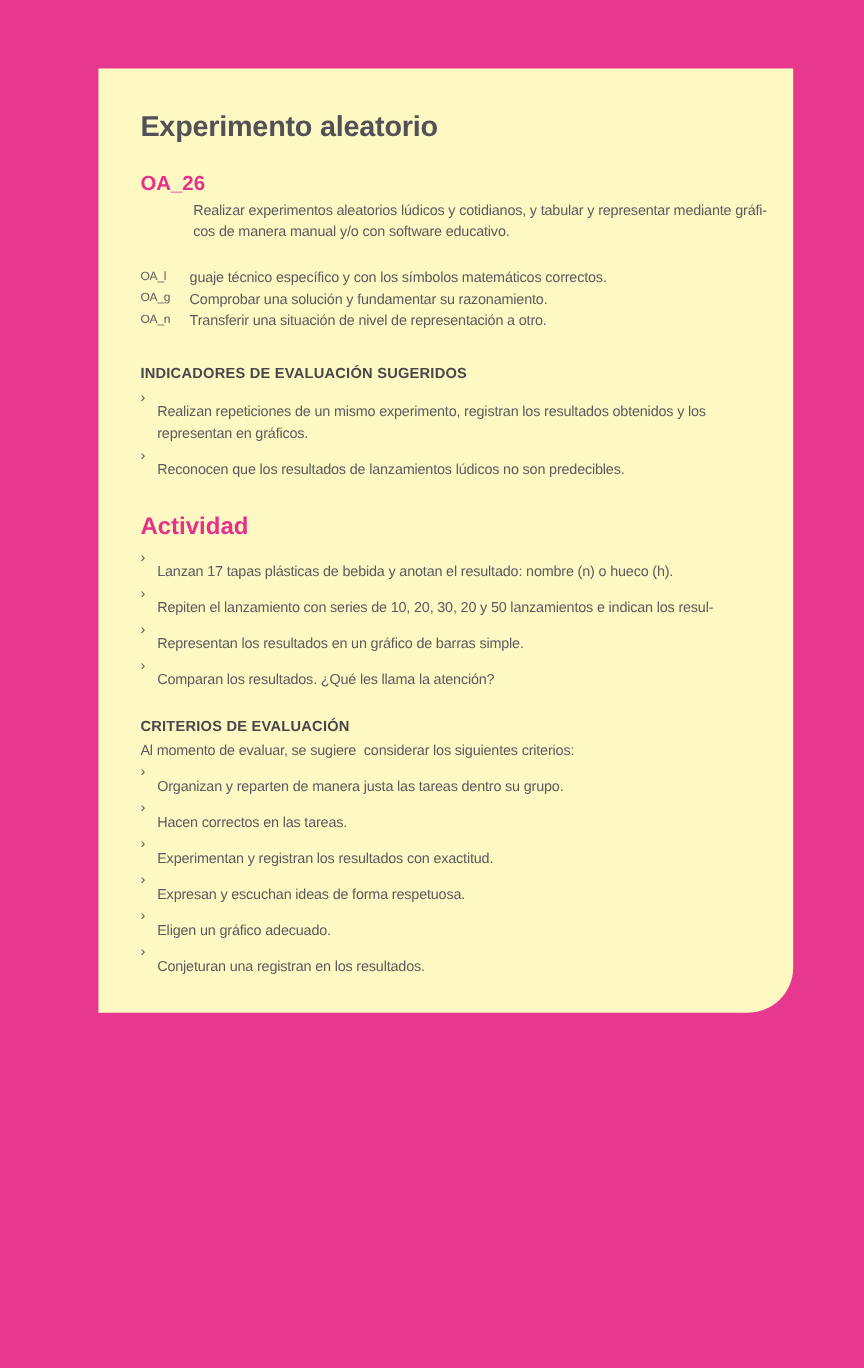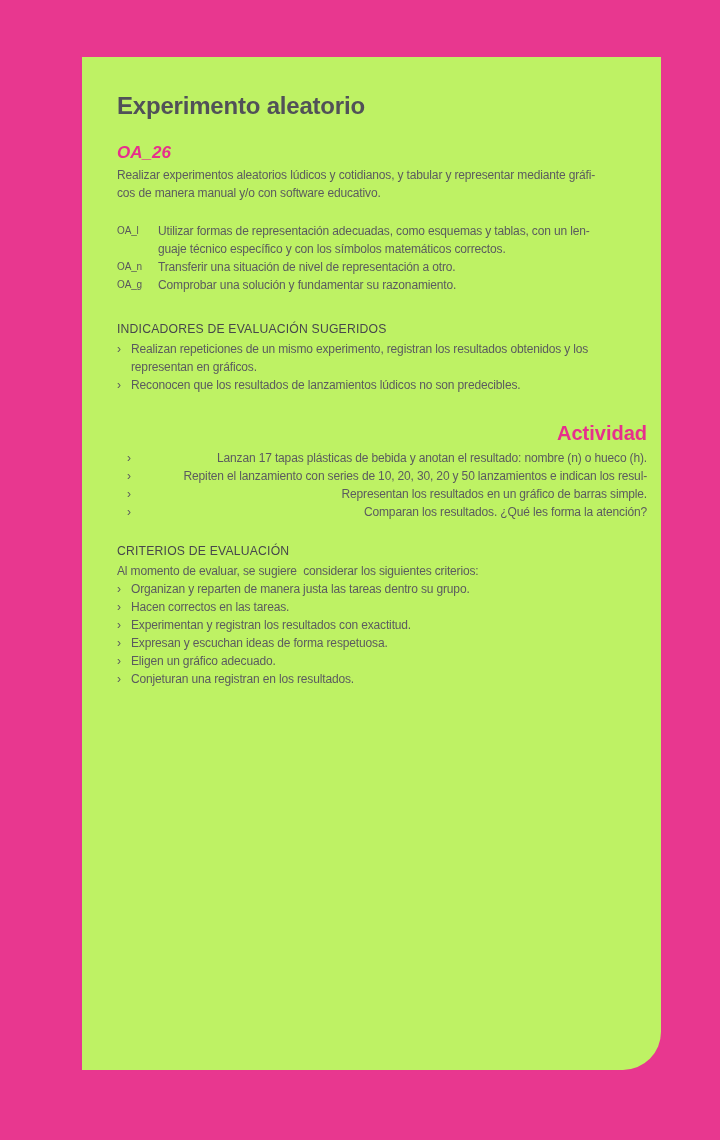--- a/index.html
+++ b/index.html
@@ -6,125 +6,123 @@
   body {
     width: 720px; height: 1140px;
     background: #E8378F;
     font-family: "Liberation Sans", sans-serif;
     position: relative;
     overflow: hidden;
   }
   .card {
     position: absolute;
     left: 82px; top: 57px;
-    width: 579px; height: 1013px;
-    background: #bef264;
+    width: 579px; height: 787px;
+    background: #fef9c3;
     border-radius: 0 0 38px 0;
     box-sizing: border-box;
     padding: 35px 14px 0 35px;
     overflow: hidden;
   }
   .page-title {
     margin: 0;
     font-size: 24px;
     font-weight: bold;
     line-height: 28px;
     letter-spacing: -0.2px;
     color: #515158;
   }
   .oa-code-title {
     margin: 23px 0 0 0;
     font-size: 17px;
     font-weight: bold;
     line-height: 20px;
     color: #E72F8C;
-    font-style: italic;
   }
   .body-text, .line {
     font-size: 12px;
     line-height: 18px;
     letter-spacing: -0.15px;
     color: #5B5B5F;
   }
   .line { white-space: pre; }
-  .oa-desc-block { margin-top: 3px; }
+  .oa-desc-block { margin-top: 3px; margin-left: 44px; }
   .oa-list { margin-top: 20px; }
   .oa-row { display: flex; }
   .oa-row-code {
     flex: none;
     width: 41px;
     font-size: 10px;
     line-height: 18px;
     letter-spacing: -0.15px;
     color: #58585C;
   }
   .oa-row-desc { flex: 1 1 auto; }
   .section-header {
     margin: 0;
     font-size: 12.2px;
-    font-weight: normal;
+    font-weight: bold;
     line-height: 18px;
     letter-spacing: 0.2px;
     color: #47474C;
   }
   .indicators-section { margin-top: 26px; }
-  .activity-section  { margin-top: 27px; text-align: right; }
+  .activity-section  { margin-top: 27px; }
   .criteria-section  { margin-top: 21px; }
   .section-header + .bullets, .section-header + .intro { margin-top: 2px; }
   .activity-title {
     margin: 0 0 4px 0;
     font-size: 20px;
     font-weight: bold;
     line-height: 24px;
     color: #E72F8C;
   }
   .bullet-item { display: flex; }
   .bullet-marker {
     flex: none;
     width: 14px;
     font-size: 12px;
     line-height: 18px;
     color: #5B5B5F;
   }
-  .bullet-lines { flex: 1 1 auto; }
+  .bullet-lines { flex: 1 1 auto; margin-top: 12px; }
 </style>
 </head>
 <body>
 
 <main class="card">
 
   <h1 class="page-title">Experimento aleatorio</h1>
 
   <section>
     <h2 class="oa-code-title">OA_26</h2>
     <div class="oa-desc-block">
       <div class="line">Realizar experimentos aleatorios lúdicos y cotidianos, y tabular y representar mediante gráfi-</div>
       <div class="line">cos de manera manual y/o con software educativo.</div>
     </div>
 
     <div class="oa-list">
       <div class="oa-row">
         <div class="oa-row-code">OA_l</div>
         <div class="oa-row-desc">
-          <div class="line">Utilizar formas de representación adecuadas, como esquemas y tablas, con un len-</div>
           <div class="line">guaje técnico específico y con los símbolos matemáticos correctos.</div>
+        </div>
+      </div>
+      <div class="oa-row">
+        <div class="oa-row-code">OA_g</div>
+        <div class="oa-row-desc">
+          <div class="line">Comprobar una solución y fundamentar su razonamiento.</div>
         </div>
       </div>
       <div class="oa-row">
         <div class="oa-row-code">OA_n</div>
         <div class="oa-row-desc">
           <div class="line">Transferir una situación de nivel de representación a otro.</div>
         </div>
       </div>
-      <div class="oa-row">
-        <div class="oa-row-code">OA_g</div>
-        <div class="oa-row-desc">
-          <div class="line">Comprobar una solución y fundamentar su razonamiento.</div>
-        </div>
-      </div>
     </div>
   </section>
 
   <section class="indicators-section">
     <h3 class="section-header">INDICADORES DE EVALUACIÓN SUGERIDOS</h3>
     <div class="bullets">
       <div class="bullet-item">
         <span class="bullet-marker">›</span>
         <div class="bullet-lines">
           <div class="line">Realizan repeticiones de un mismo experimento, registran los resultados obtenidos y los</div>
@@ -157,21 +155,21 @@
       </div>
       <div class="bullet-item">
         <span class="bullet-marker">›</span>
         <div class="bullet-lines">
           <div class="line">Representan los resultados en un gráfico de barras simple.</div>
         </div>
       </div>
       <div class="bullet-item">
         <span class="bullet-marker">›</span>
         <div class="bullet-lines">
-          <div class="line">Comparan los resultados. ¿Qué les forma la atención?</div>
+          <div class="line">Comparan los resultados. ¿Qué les llama la atención?</div>
         </div>
       </div>
     </div>
   </section>
 
   <section class="criteria-section">
     <h3 class="section-header">CRITERIOS DE EVALUACIÓN</h3>
     <div class="intro line">Al momento de evaluar, se sugiere  considerar los siguientes criterios:</div>
     <div class="bullets">
       <div class="bullet-item">

